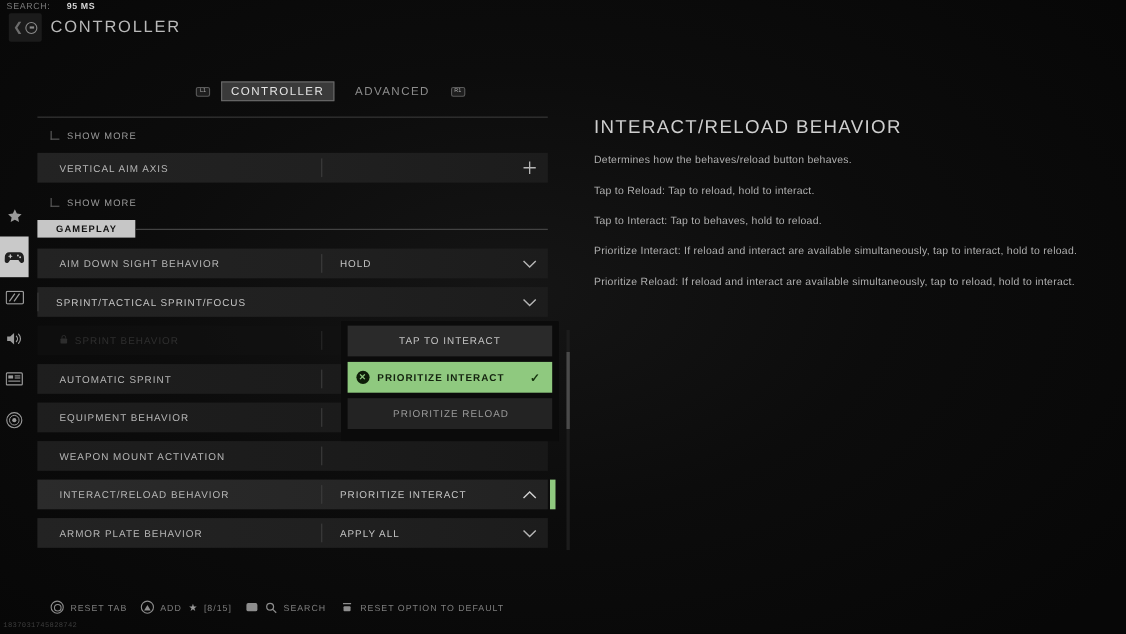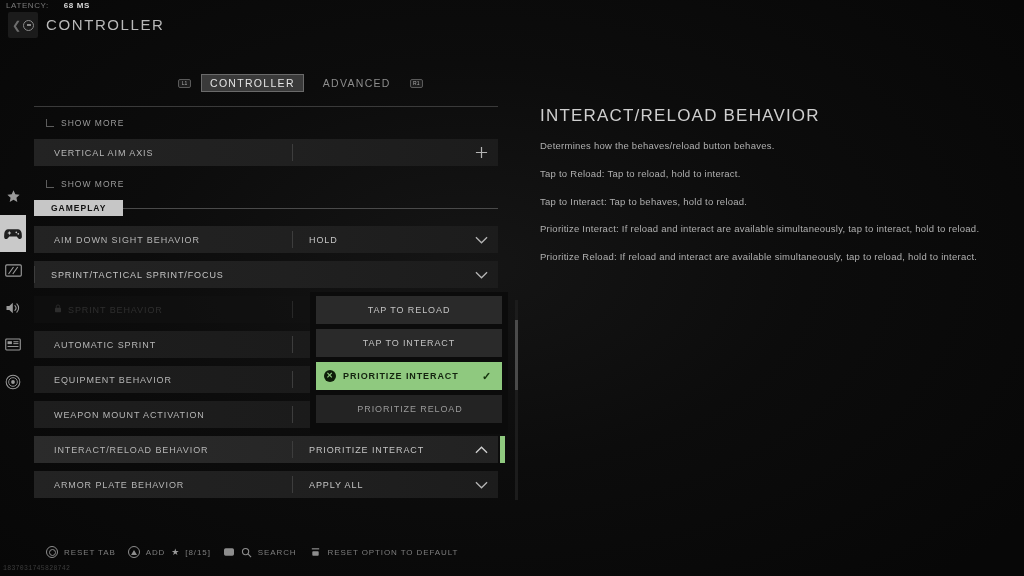--- a/index.html
+++ b/index.html
@@ -245,22 +245,22 @@
     font-size: 6.5px; color: #3d3d3d; letter-spacing: .3px;
     font-family: "Liberation Mono", monospace;
   }
 </style>
 </head>
 <body>
 
 <div id="app">
 
   <div class="latency">
-    <span class="lbl">LATENCY:</span>
-    <span class="val">68 MS</span>
+    <span class="lbl">SEARCH:</span>
+    <span class="val">95 MS</span>
   </div>
 
   <div class="back-btn">
     <span class="chev">❮</span>
     <span class="circ-glyph"></span>
   </div>
 
   <div class="page-title">CONTROLLER</div>
 
   <div class="rail">
@@ -421,23 +421,20 @@
       </span>
     </div>
   </div>
 
   <div class="scrollbar">
     <div class="thumb"></div>
   </div>
 
   <div class="dropdown">
     <div class="dd-item">
-      <span>TAP TO RELOAD</span>
-    </div>
-    <div class="dd-item">
       <span>TAP TO INTERACT</span>
     </div>
     <div class="dd-item sel">
       <span class="x-glyph">✕</span>
       <span>PRIORITIZE INTERACT</span>
       <span class="chk">✓</span>
     </div>
     <div class="dd-item muted">
       <span>PRIORITIZE RELOAD</span>
     </div>

